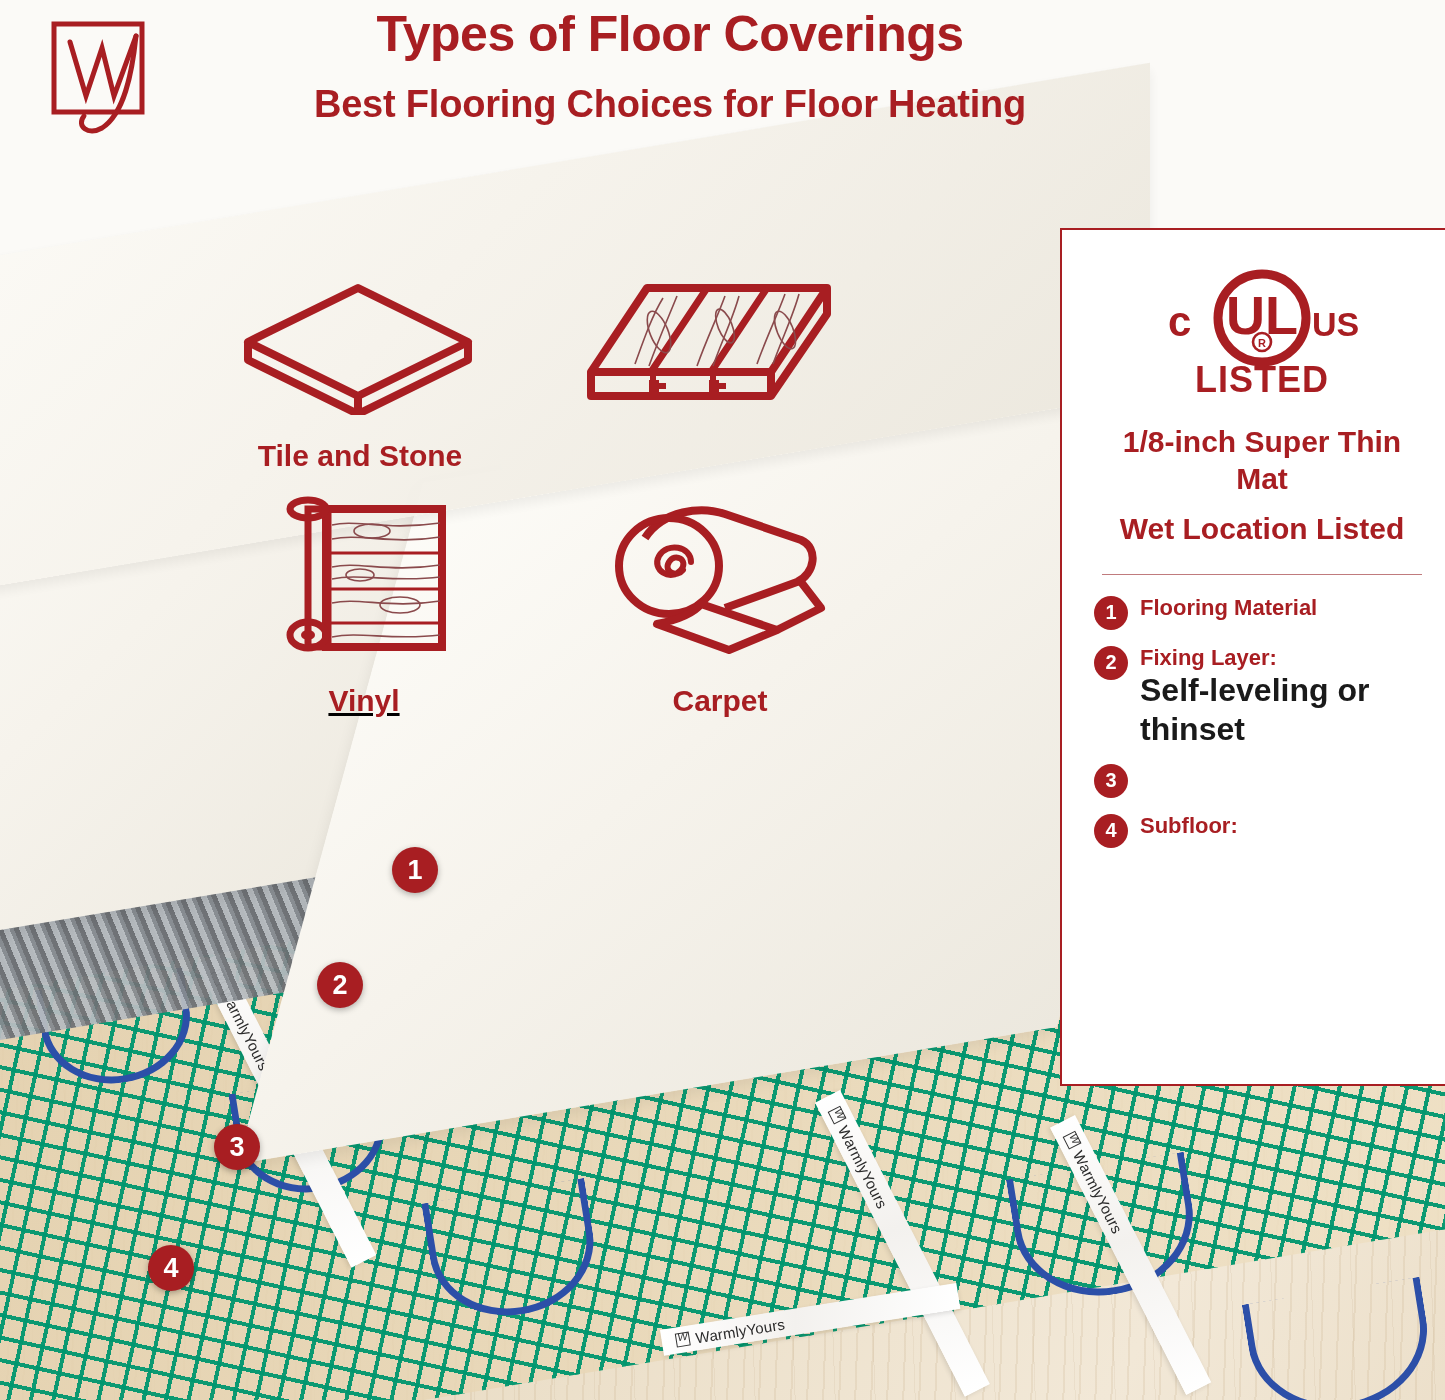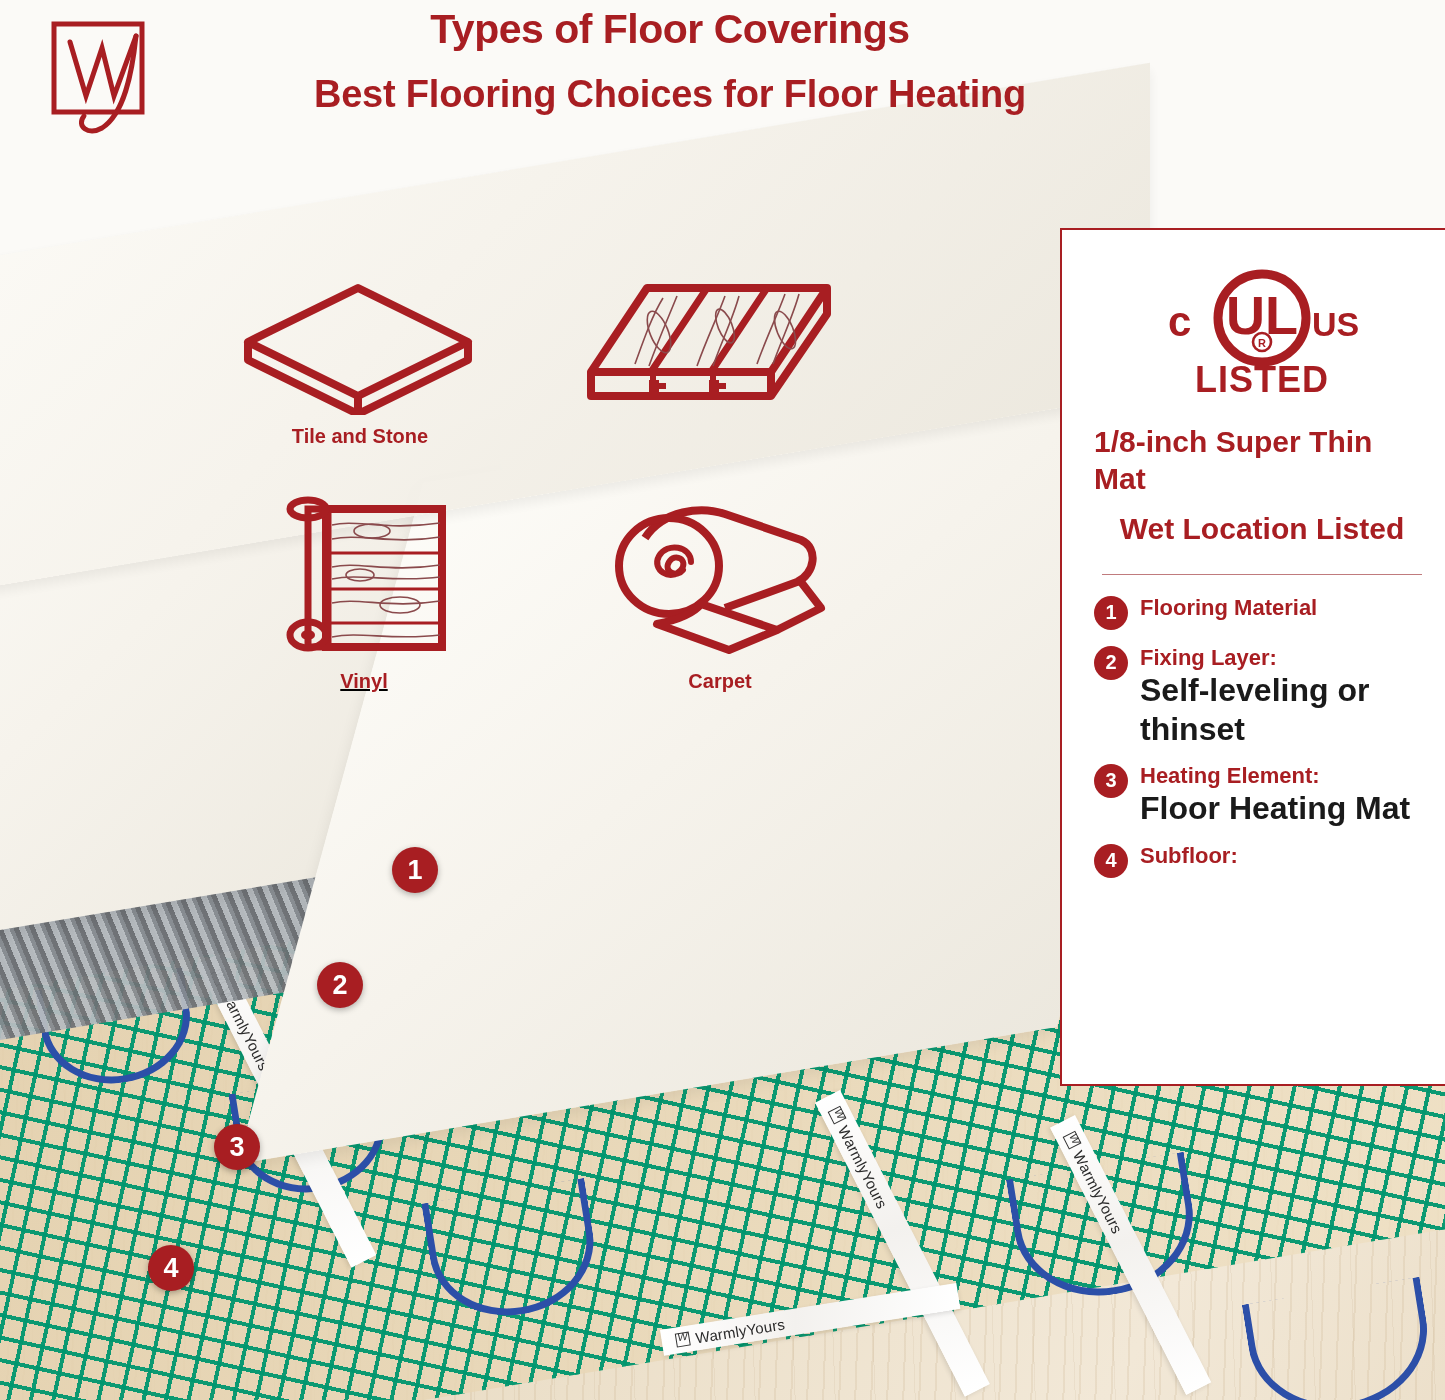--- a/index.html
+++ b/index.html
@@ -97,33 +97,33 @@
   }
 
   
   #header { position: absolute; left: 0; top: 0; width: 1445px; height: 200px; }
   #logo-mark {
     position: absolute; left: 40px; top: 14px;
     width: 120px; height: 125px;
   }
   #title-block { position: absolute; left: 190px; top: 8px; width: 960px; text-align: center; }
   #main-title {
-    color: #A81E22; font-size: 41px; font-weight: bold;
+    color: #A81E22; font-size: 50px; font-weight: bold;
     letter-spacing: -0.5px; line-height: 1.05;
   }
   #sub-title {
     color: #A81E22; font-size: 38px; font-weight: bold;
     letter-spacing: -0.2px; margin-top: 22px;
   }
 
   
   .ficon-cell { position: absolute; text-align: center; }
   .ficon-label {
-    color: #A81E22; font-size: 20px; font-weight: bold;
-    margin-top: 6px; white-space: nowrap;
+    color: #A81E22; font-size: 30px; font-weight: bold;
+    margin-top: 20px; white-space: nowrap;
   }
   #cell-tile   { left: 210px; top: 280px; width: 300px; }
   #cell-wood   { left: 540px; top: 280px; width: 340px; }
   #cell-vinyl  { left: 224px; top: 495px; width: 280px; text-decoration: underline; }
   #cell-carpet { left: 560px; top: 500px; width: 320px; }
 
   
   .callout {
     position: absolute;
     width: 46px; height: 46px; border-radius: 50%;
@@ -142,21 +142,21 @@
     position: absolute;
     left: 1060px; top: 228px;
     width: 400px; height: 858px;
     background: #ffffff;
     border: 2px solid #A81E22;
     border-right: none;
     padding: 26px 30px 20px 32px;
   }
   #ul-badge { width: 100%; display: flex; justify-content: center; margin-top: 10px; }
   #panel-tagline {
-    color: #A81E22;
+    text-align: center; color: #A81E22;
     font-size: 30px; font-weight: bold; line-height: 1.22;
     margin-top: 26px;
   }
   #panel-tagline2 {
     text-align: center; color: #A81E22;
     font-size: 30px; font-weight: bold; line-height: 1.22;
     margin-top: 14px;
   }
   #panel-divider {
     height: 1px; background: #C07B7D;
@@ -330,24 +330,20 @@
   <div class="legend-row">
     <div class="legend-num">2</div>
     <div class="legend-text">
       <span class="legend-head">Fixing Layer:</span>
       <div class="legend-body">Self-leveling or thinset</div>
     </div>
   </div>
 
   <div class="legend-row">
     <div class="legend-num">3</div>
-    <div class="legend-text">
-      <span class="legend-head">Heating Element:</span>
-      <div class="legend-body">Floor Heating Mat</div>
-    </div>
   </div>
 
   <div class="legend-row">
     <div class="legend-num">4</div>
     <div class="legend-text">
       <span class="legend-head">Subfloor:</span>
     </div>
   </div>
 
 </div>

